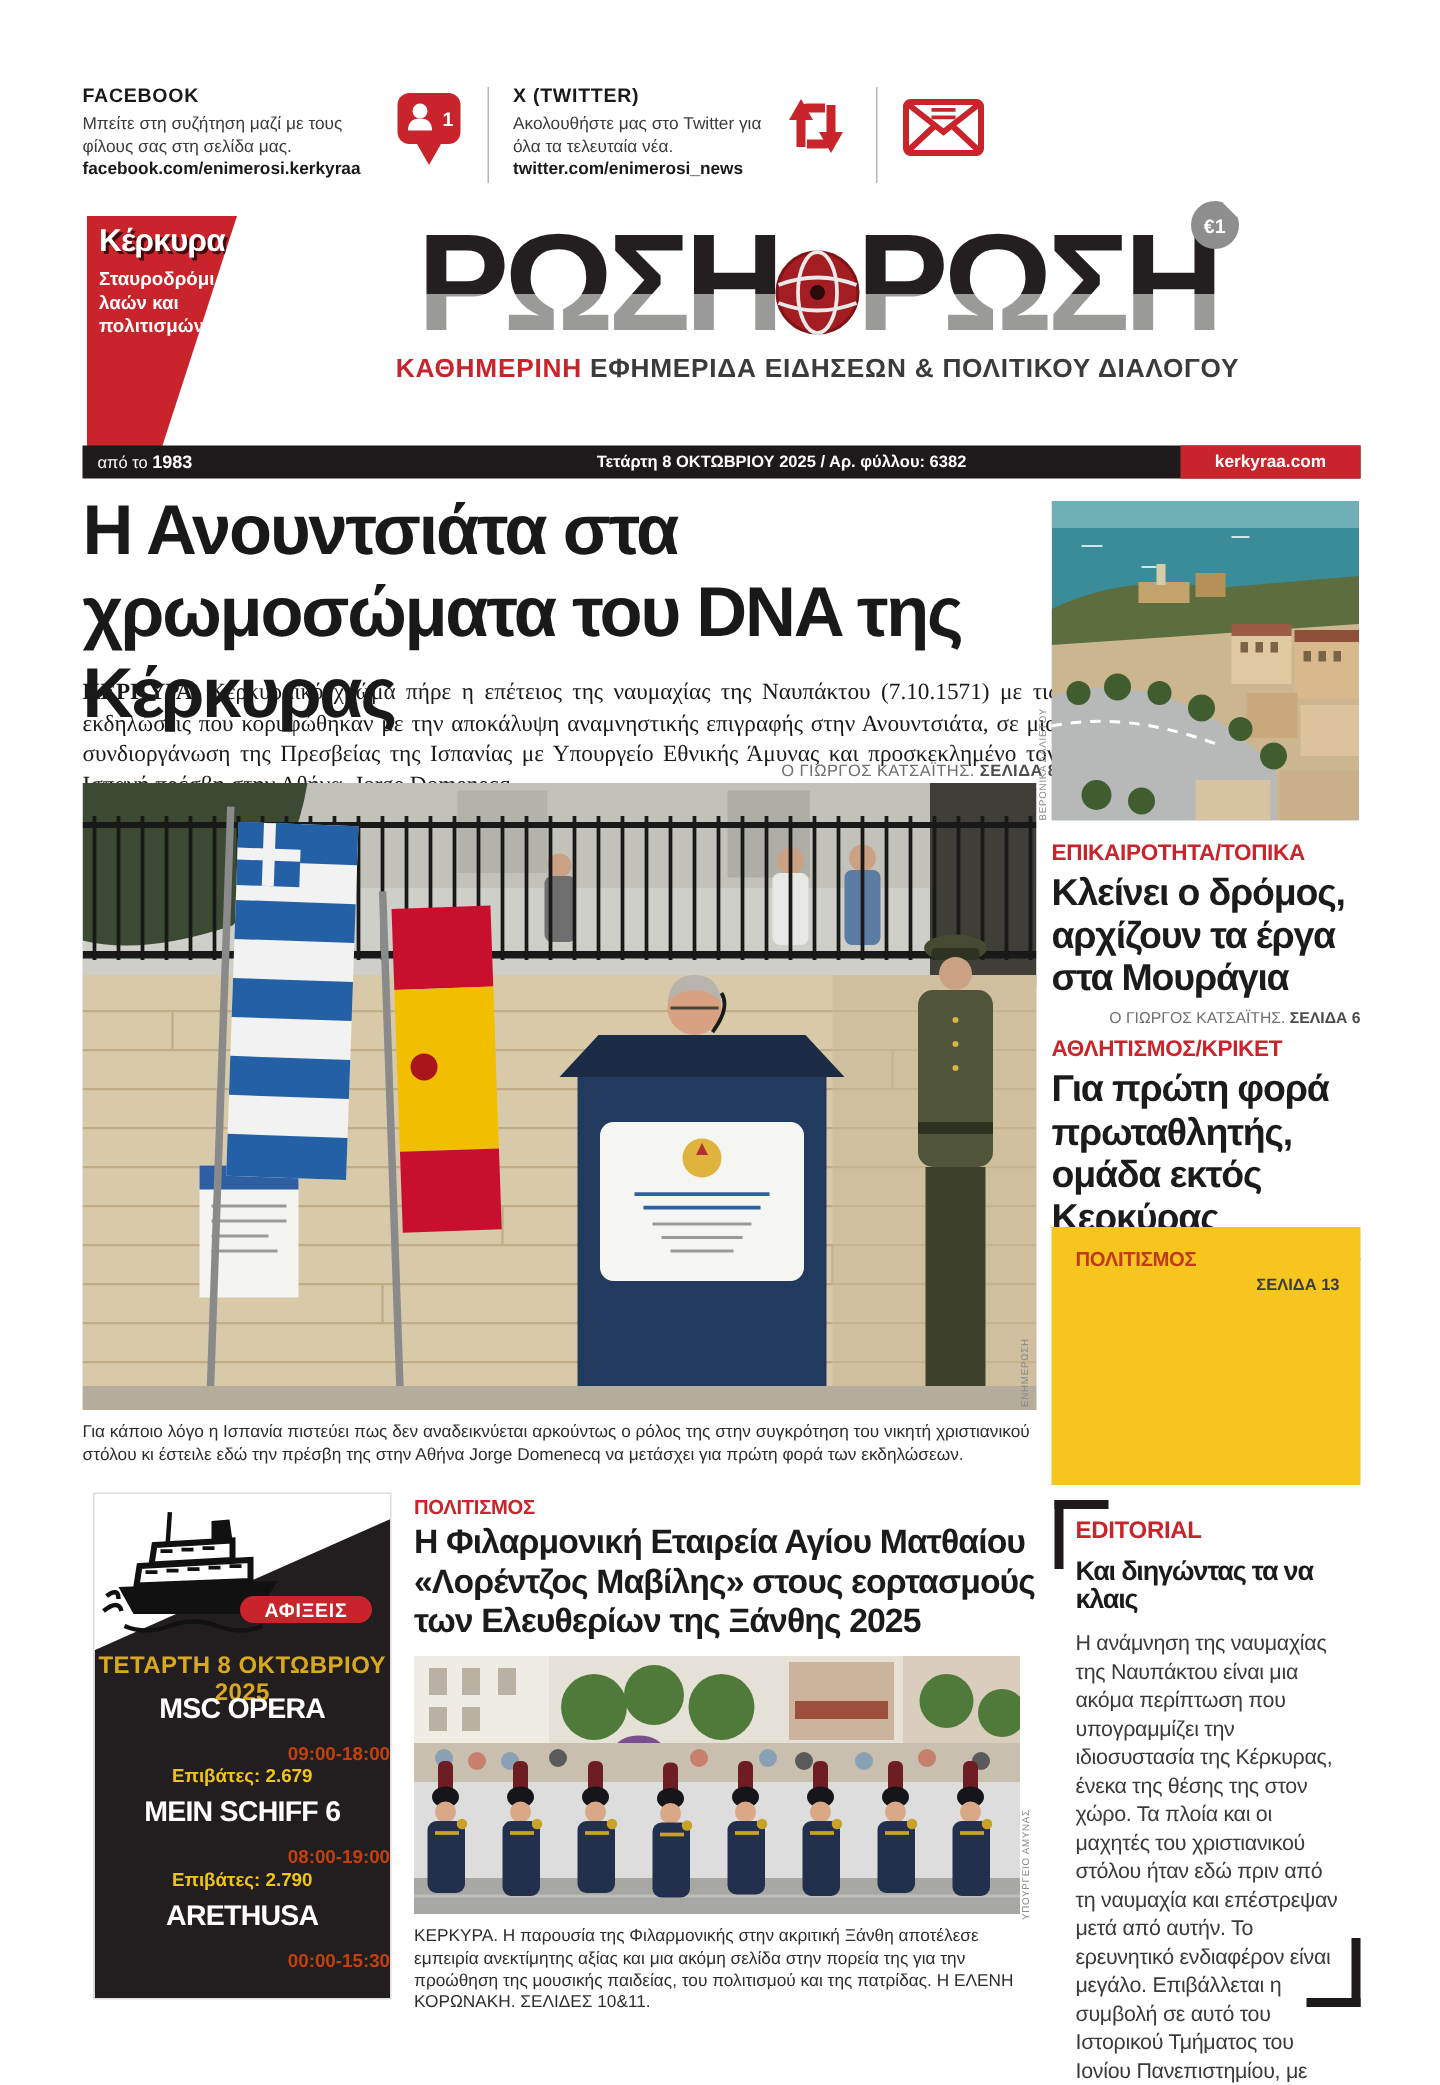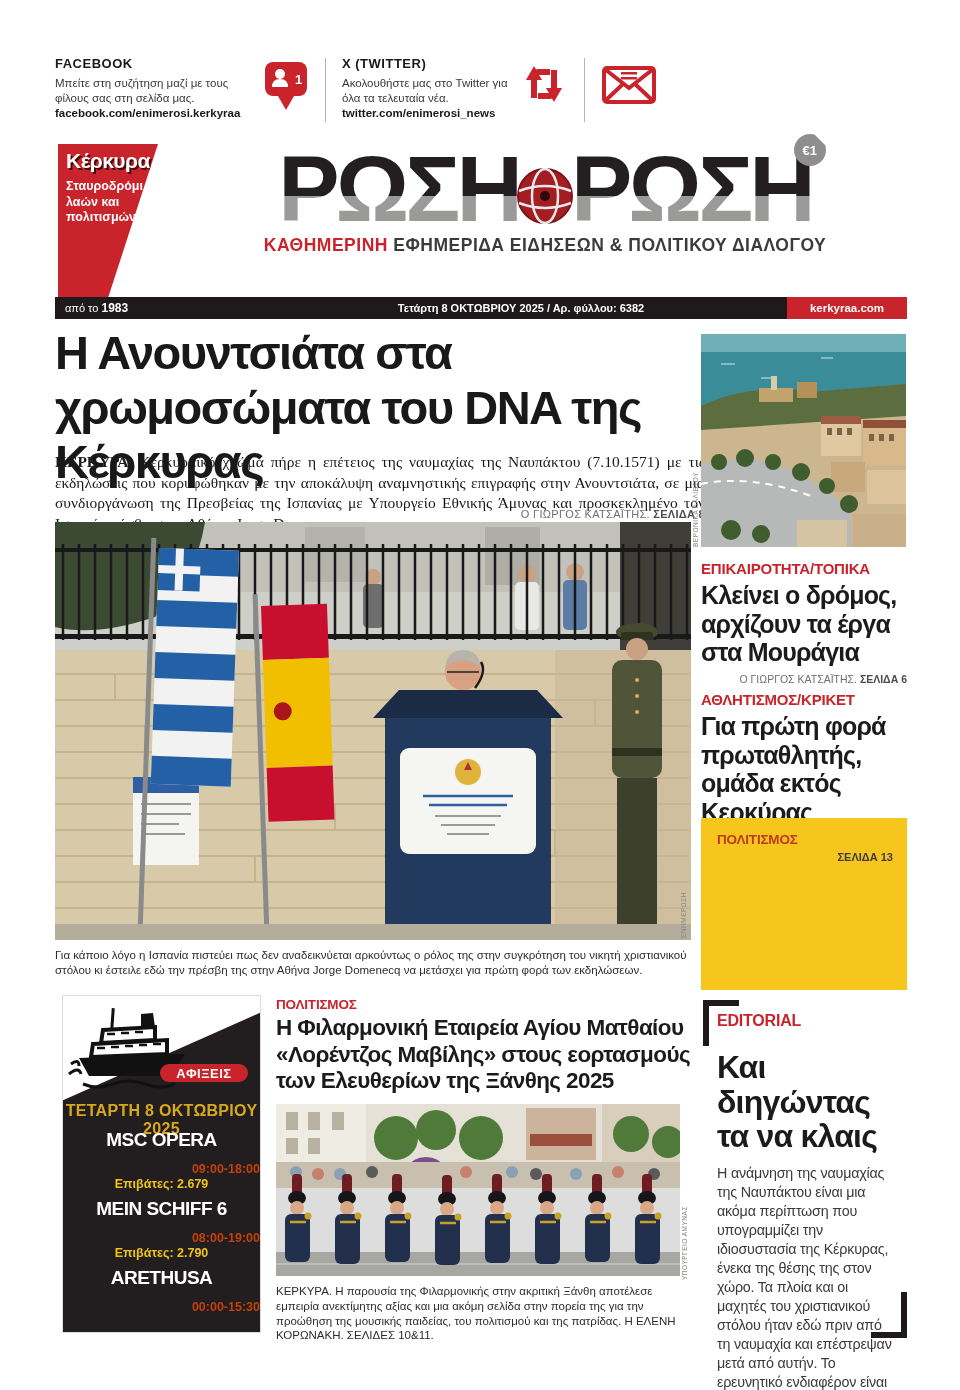--- a/index.html
+++ b/index.html
@@ -74,21 +74,21 @@
   .yellow-box .kicker { color:#bf3a1e; font-size:13.5px; }
   .yellow-box .yb-head { margin-top:4px; font-size:22.5px; line-height:1.16; font-weight:800; letter-spacing:-.8px; color:#211d1e; }
   .yellow-box .yb-page { margin-top:4px; text-align:right; font-size:11px; font-weight:700; color:#3c3c3c; }
 
   .editorial { position:absolute; left:703px; top:1000px; width:204px; height:338px; padding:12px 10px 6px 14px; }
   .editorial::before { content:""; position:absolute; left:0; top:0; width:30px; height:40px;
     border-left:6px solid #1e1a1b; border-top:6px solid #1e1a1b; }
   .editorial::after { content:""; position:absolute; right:0; bottom:0; width:30px; height:40px;
     border-right:6px solid #1e1a1b; border-bottom:6px solid #1e1a1b; }
   .editorial .kicker { font-size:16px; }
-  .ed-head { margin-top:20px; font-size:32px; line-height:1.08; font-weight:800; letter-spacing:-.8px; color:#1b1b1b; }
+  .ed-head { margin-top:8px; font-size:18px; line-height:1.08; font-weight:800; letter-spacing:-.8px; color:#1b1b1b; }
   .ed-body { margin-top:10px; font-size:14.3px; line-height:1.33; color:#3a3a3a; letter-spacing:-.2px; }
 
   
   .arrivals { position:absolute; left:62px; top:995px; width:199px; height:338px; background:#ffffff; border:1px solid #ddd; overflow:hidden; }
   .arr-black { position:absolute; inset:0; background:#221d1e; clip-path:polygon(0 31%,100% 5%,100% 100%,0 100%); }
   .arr-ship { position:absolute; left:4px; top:4px; width:132px; }
   .arr-badge { position:absolute; right:12px; top:68px; width:88px; height:18px; background:#c9242b; border-radius:13px;
     color:#fff; font-weight:800; font-size:13px; display:flex; align-items:center; justify-content:center; letter-spacing:.5px; }
   .arr-date { position:absolute; left:0; right:0; top:106px; text-align:center; font-size:16px; font-weight:800; color:#d9a91d; letter-spacing:.3px; }
   .arr-list { position:absolute; left:0; right:0; top:126px; }

